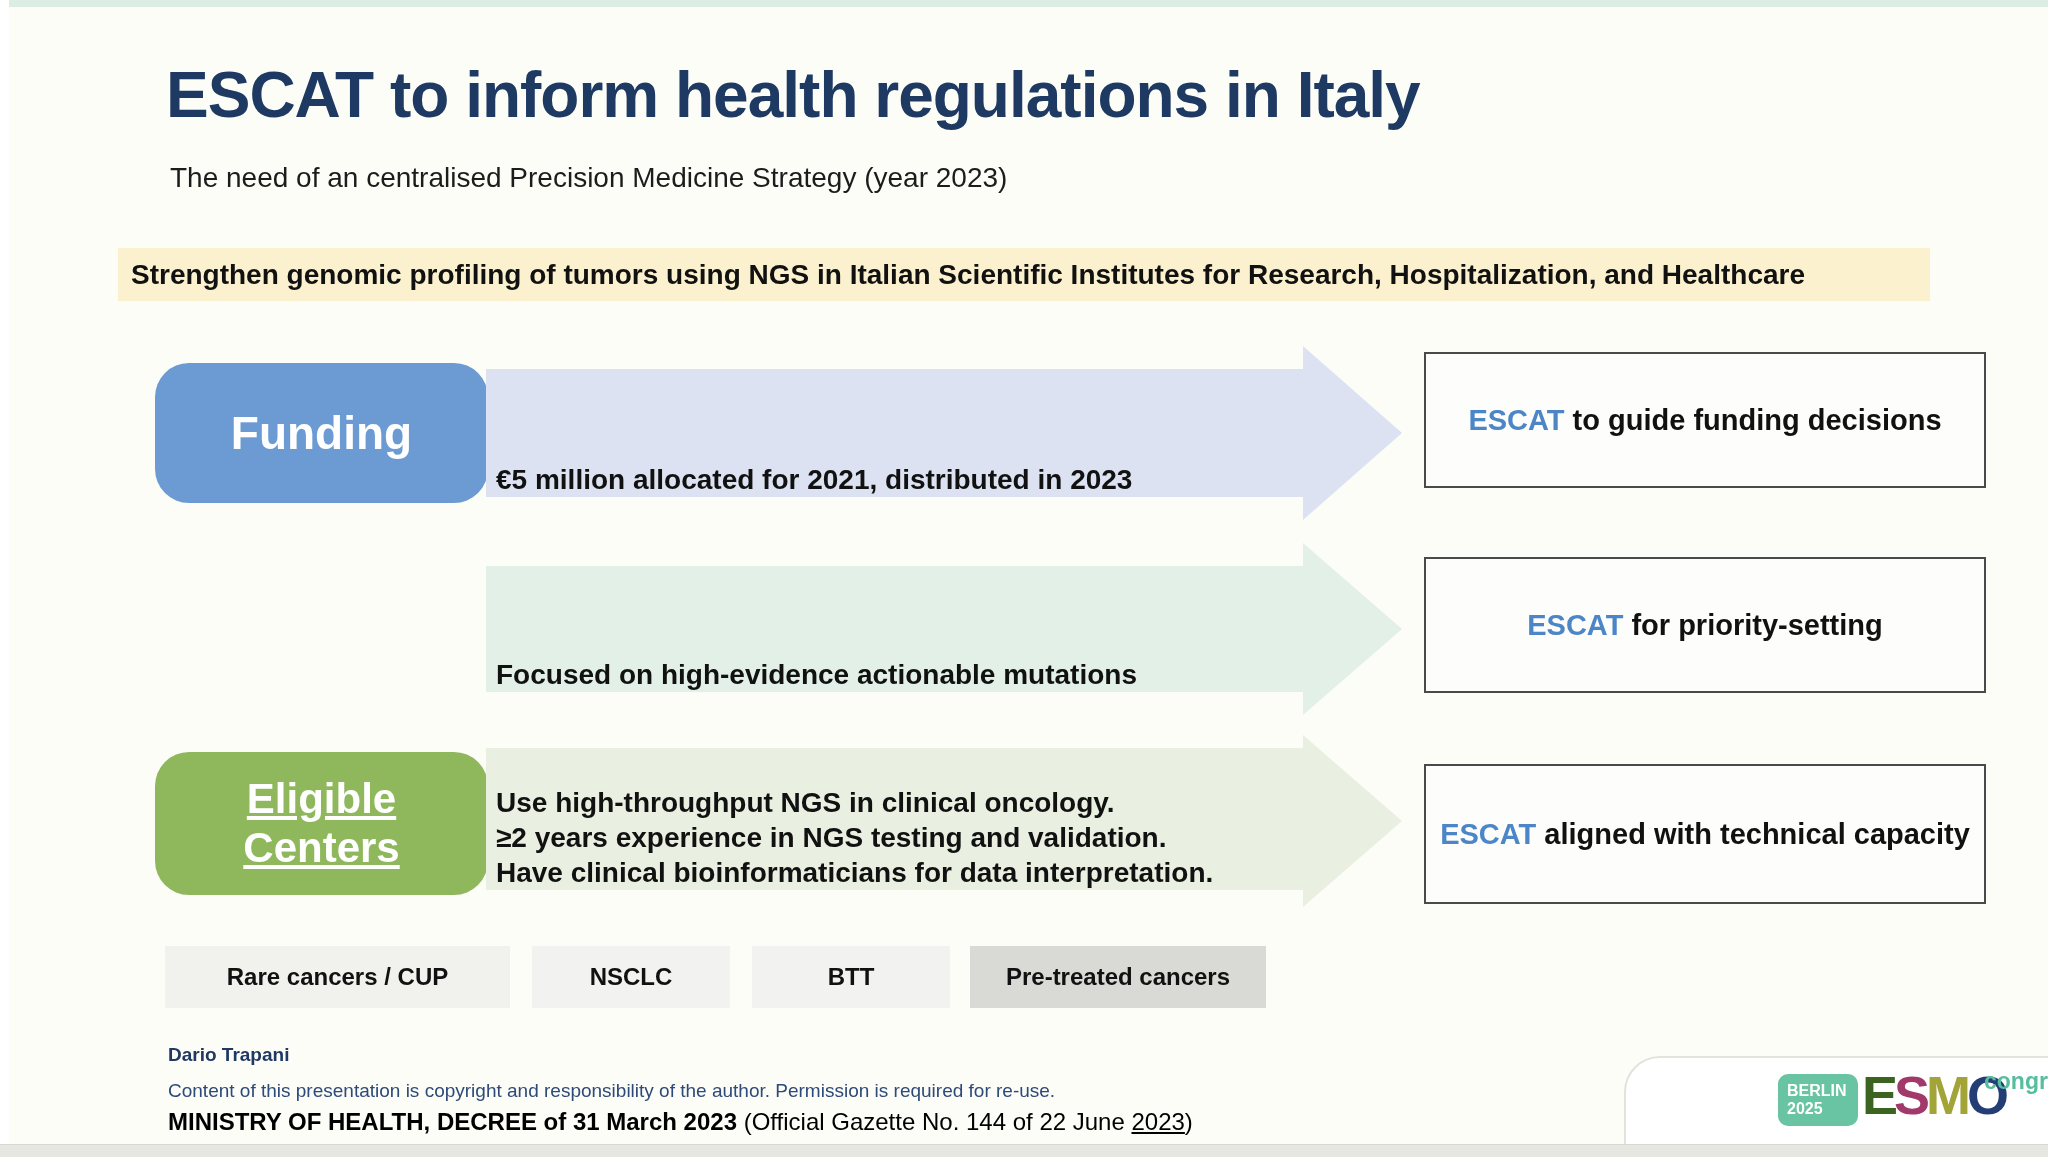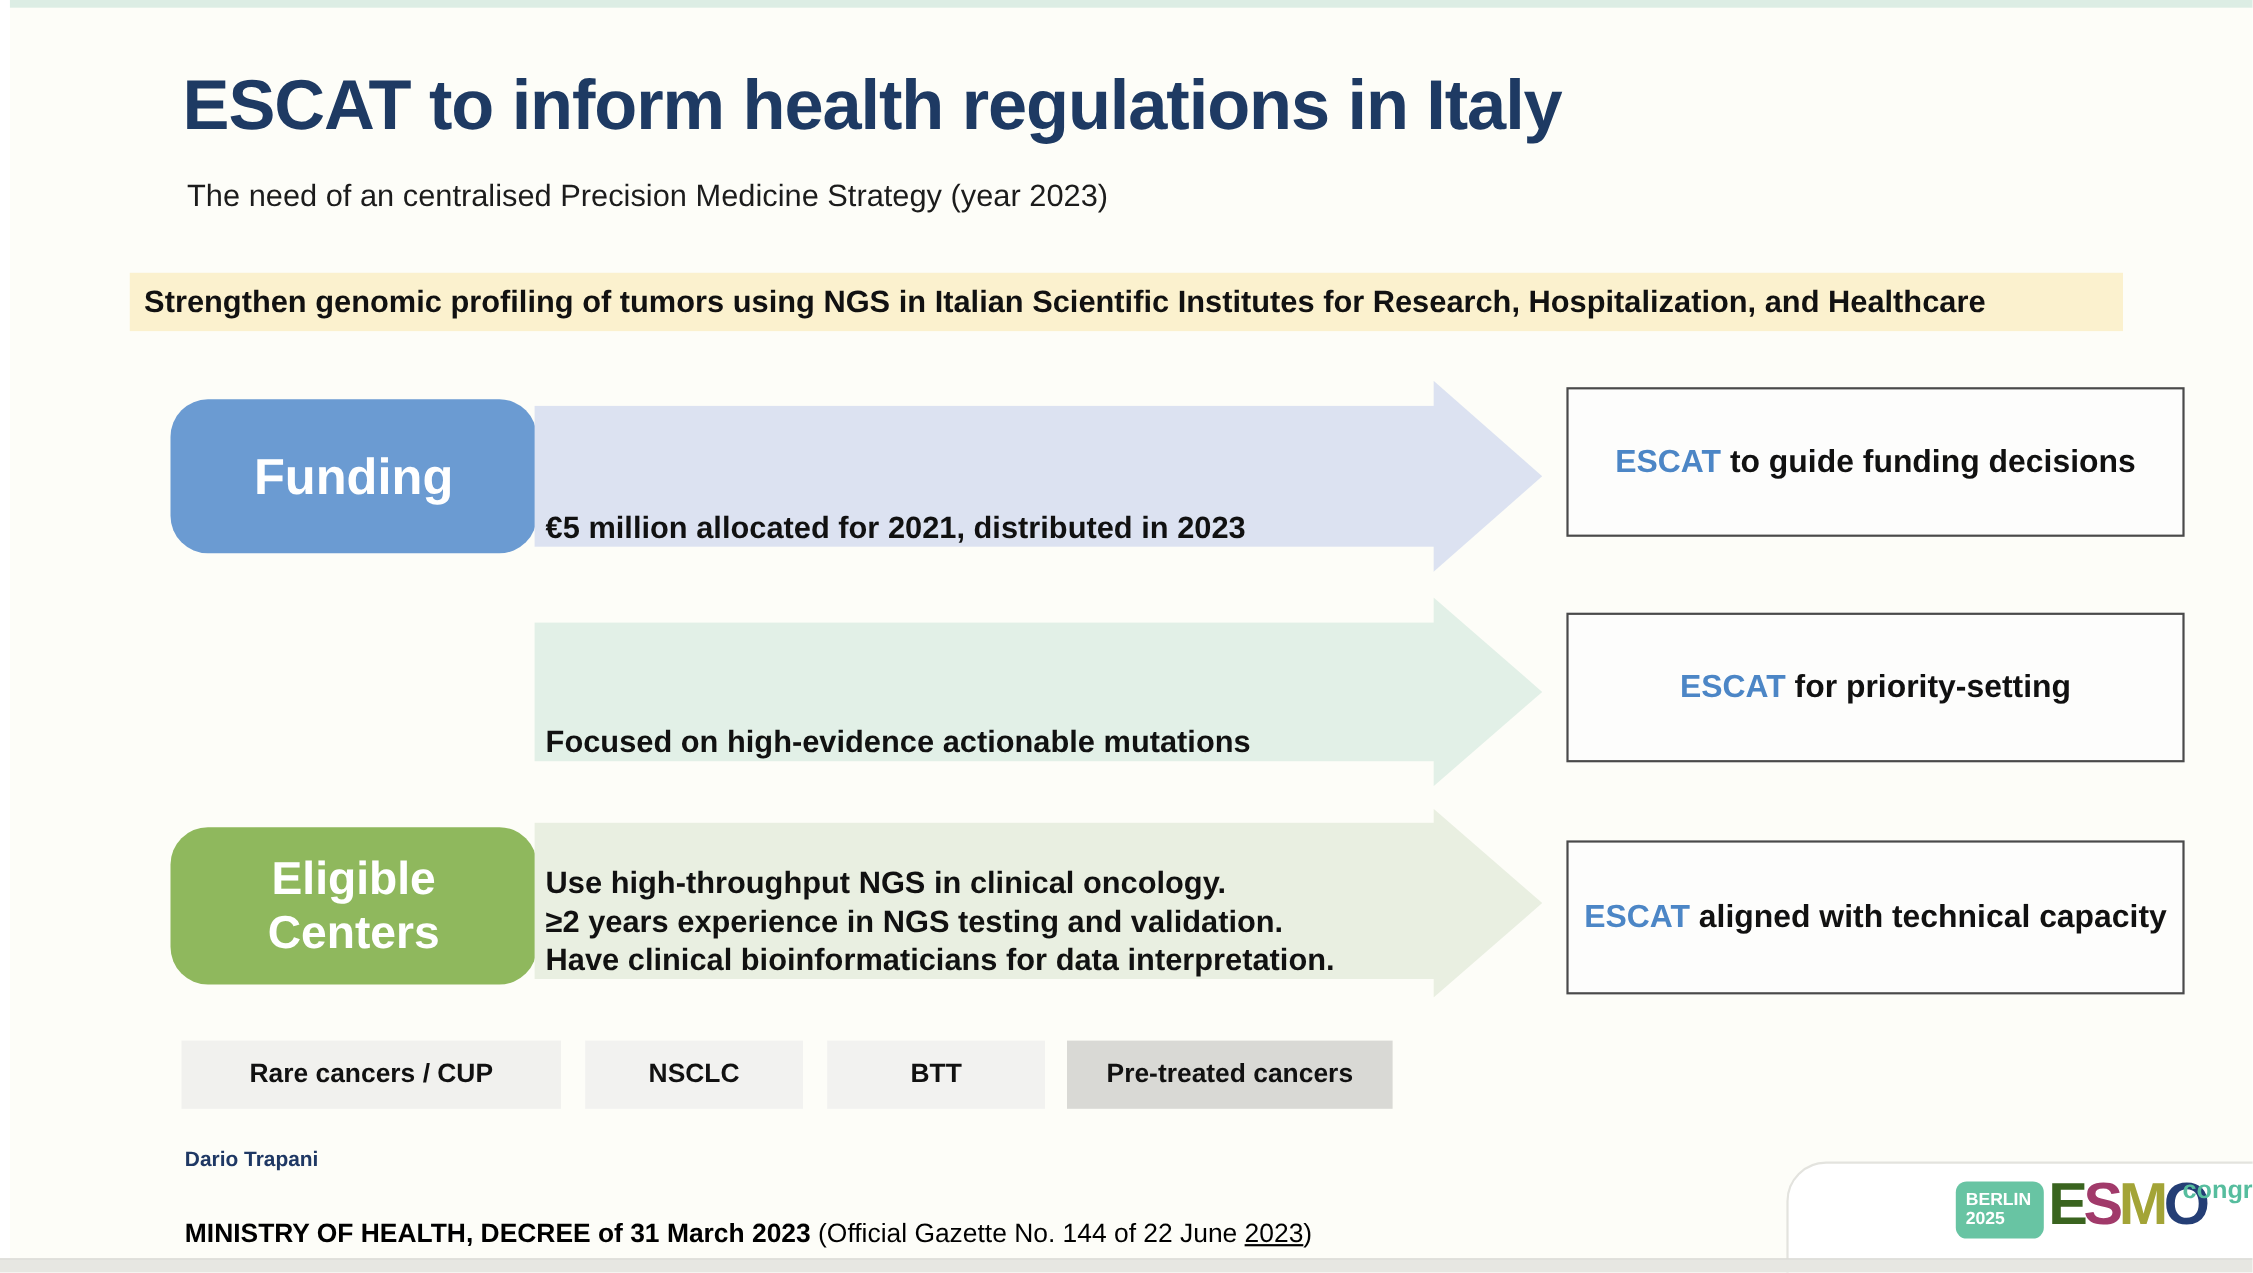--- a/index.html
+++ b/index.html
@@ -47,21 +47,21 @@
 
   .chip {
     position: absolute; left: 155px; width: 333px;
     border-radius: 34px;
     display: flex; align-items: center; justify-content: center;
     text-align: center;
     color: #ffffff; font-weight: 700;
   }
   .chip-funding  { top: 363px; height: 140px; background: #6B9BD2; font-size: 46px; }
   .chip-focus    { top: 560px; height: 138px; background: #6EC28F; font-size: 46px; }
-  .chip-eligible { top: 752px; height: 143px; background: #8FB85D; font-size: 42px; line-height: 1.15; padding: 0 24px; }
+  .chip-eligible { top: 752px; height: 143px; background: #8FB85D; font-size: 42px; line-height: 1.15; padding: 0 24px; text-decoration: underline; }
 
   .band {
     position: absolute; left: 486px; width: 818px;
     display: flex; flex-direction: column; justify-content: flex-end;
     padding-left: 10px;
   }
   .band-1 { top: 369px; height: 128px; background: #DCE2F1; }
   .band-2 { top: 566px; height: 126px; background: #E2F0E7; }
   .band-3 { top: 748px; height: 142px; background: #E9EFE1; }
   .band span { font-size: 28px; font-weight: 700; color: #111; line-height: 35px; }
@@ -173,20 +173,21 @@
   <div class="result-box result-3">
     <p><span class="hl">ESCAT</span><span> aligned with technical capacity</span></p>
   </div>
 
   <div class="tag tag-1">Rare cancers / CUP</div>
   <div class="tag tag-2">NSCLC</div>
   <div class="tag tag-3">BTT</div>
   <div class="tag tag-4">Pre-treated cancers</div>
 
   <p class="author">Dario Trapani</p>
+  <p class="copyright">Content of this presentation is copyright and responsibility of the author. Permission is required for re-use.</p>
   <p class="ministry"><span class="mb">MINISTRY OF HEALTH, DECREE of 31 March 2023</span><span> (Official Gazette No. 144 of 22 June </span><span class="mu">2023</span><span>)</span></p>
 
   <div class="logo-card">
     <div class="logo-badge">
       <span>BERLIN</span>
       <span>2025</span>
     </div>
     <div class="logo-esmo">
       <span style="color:#3A641F">E</span><span style="color:#A13A6A">S</span><span style="color:#A3A437">M</span><span style="color:#243E75">O</span>
     </div>

